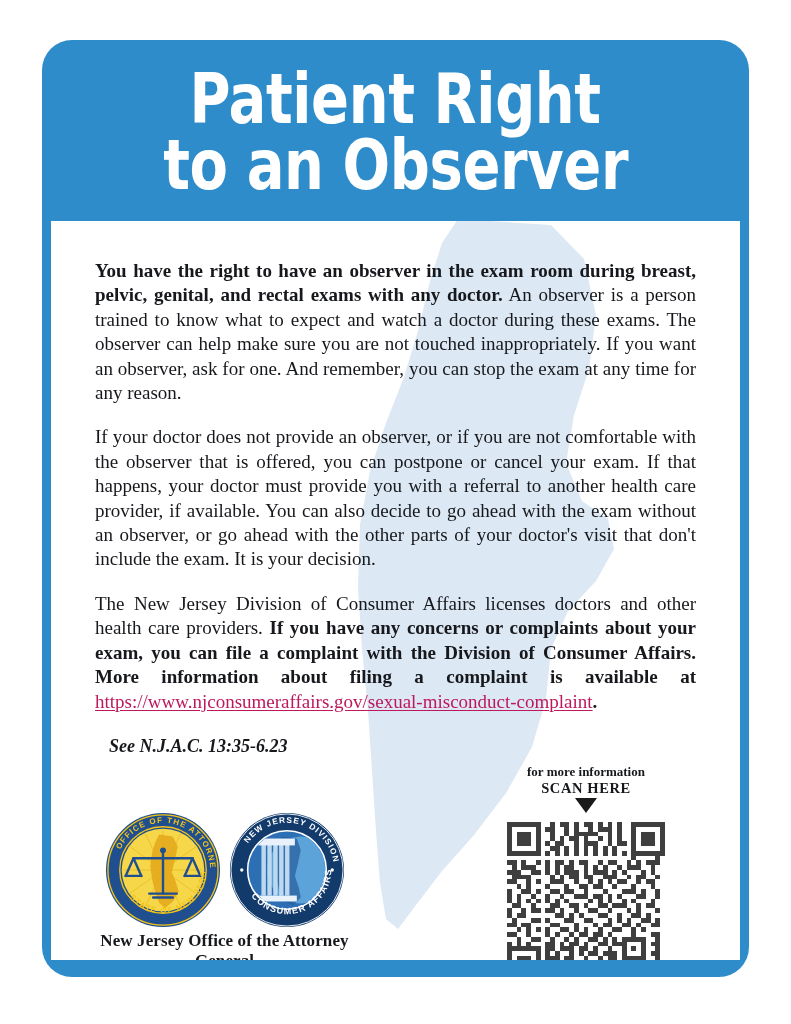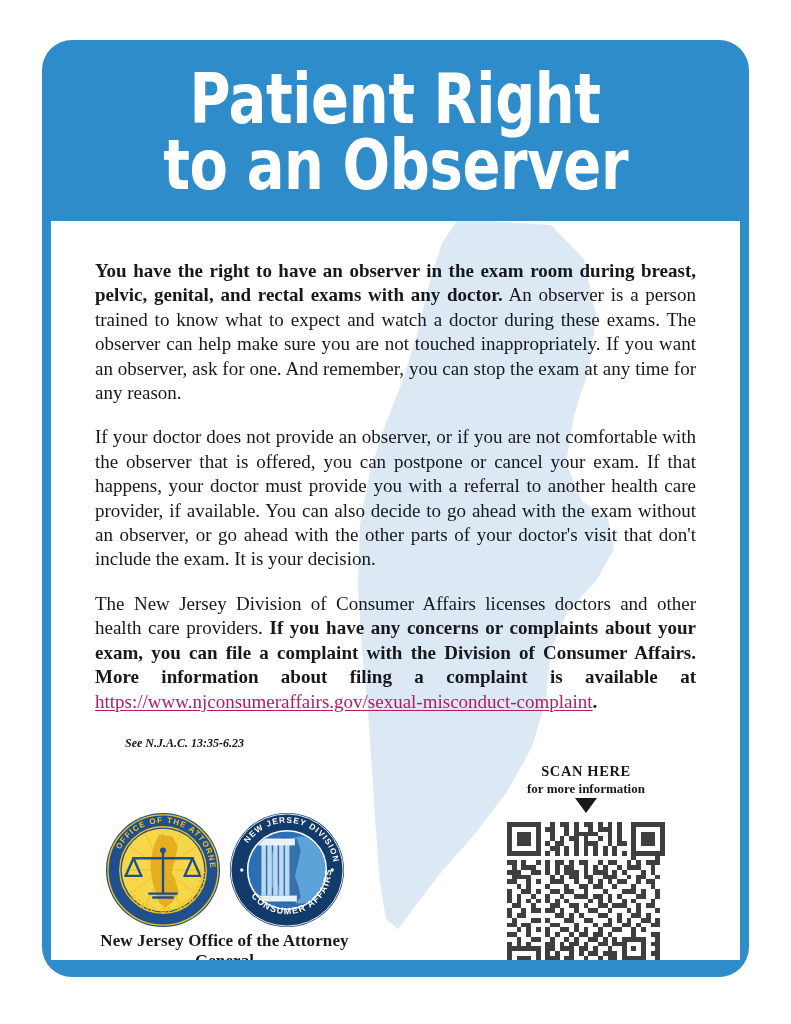--- a/index.html
+++ b/index.html
@@ -84,22 +84,22 @@
   p.body-para:last-of-type{margin-bottom:0;}
   .b{font-weight:700;}
   a.link{
     color:#be185d;
     font-weight:400;
     text-decoration:underline;
     text-underline-offset:2px;
   }
 
   #citation{
-    margin:22px 0 0 30px;
-    font-size:12px;
+    margin:22px 0 0 14px;
+    font-size:18px;
     font-weight:700;
     font-style:italic;
     color:#16181c;
   }
 
   
   #bottom-row{
     position:absolute;
     left:0; top:530px;
     width:100%;
@@ -293,22 +293,22 @@
             <circle cx="14" cy="60" r="1.7" fill="#ffffff"></circle>
             <circle cx="106" cy="60" r="1.7" fill="#ffffff"></circle>
           </svg>
 
         </div>
         <div id="seal-caption-1">New Jersey Office of the Attorney General</div>
         <div id="seal-caption-2">Division of Consumer Affairs</div>
       </div>
 
       <div id="scan-block">
+        <div id="scan-sub">for more information</div>
         <div id="scan-title">SCAN HERE</div>
-        <div id="scan-sub">for more information</div>
         <div id="scan-arrow"></div>
         <svg id="qr-code" viewBox="0 0 33 33" shape-rendering="crispEdges">
           <rect width="33" height="33" fill="#ffffff"></rect>
           <g fill="#3f3f3f">
 
             <path d="M0,0h7v7h-7z M1,1h5v5h-5z" fill="#3f3f3f"></path>
             <rect x="1" y="1" width="5" height="5" fill="#fff"></rect>
             <rect x="2" y="2" width="3" height="3"></rect>
 
             <path d="M26,0h7v7h-7z"></path>

